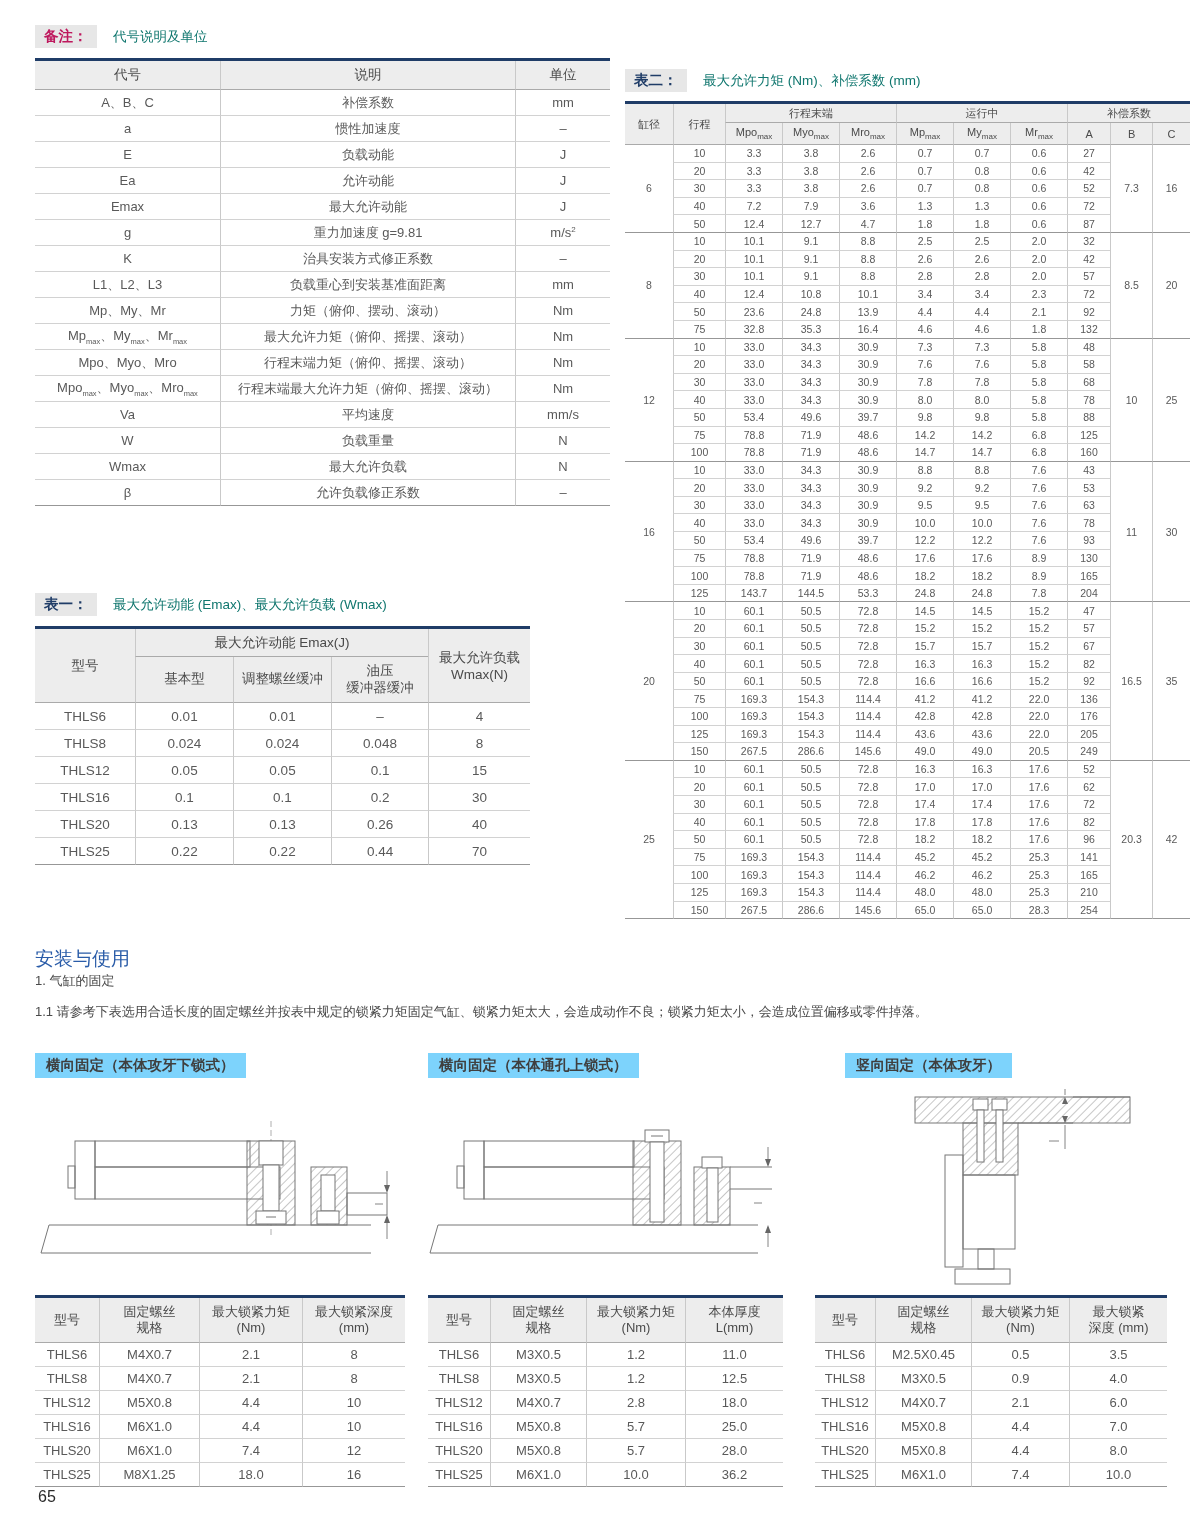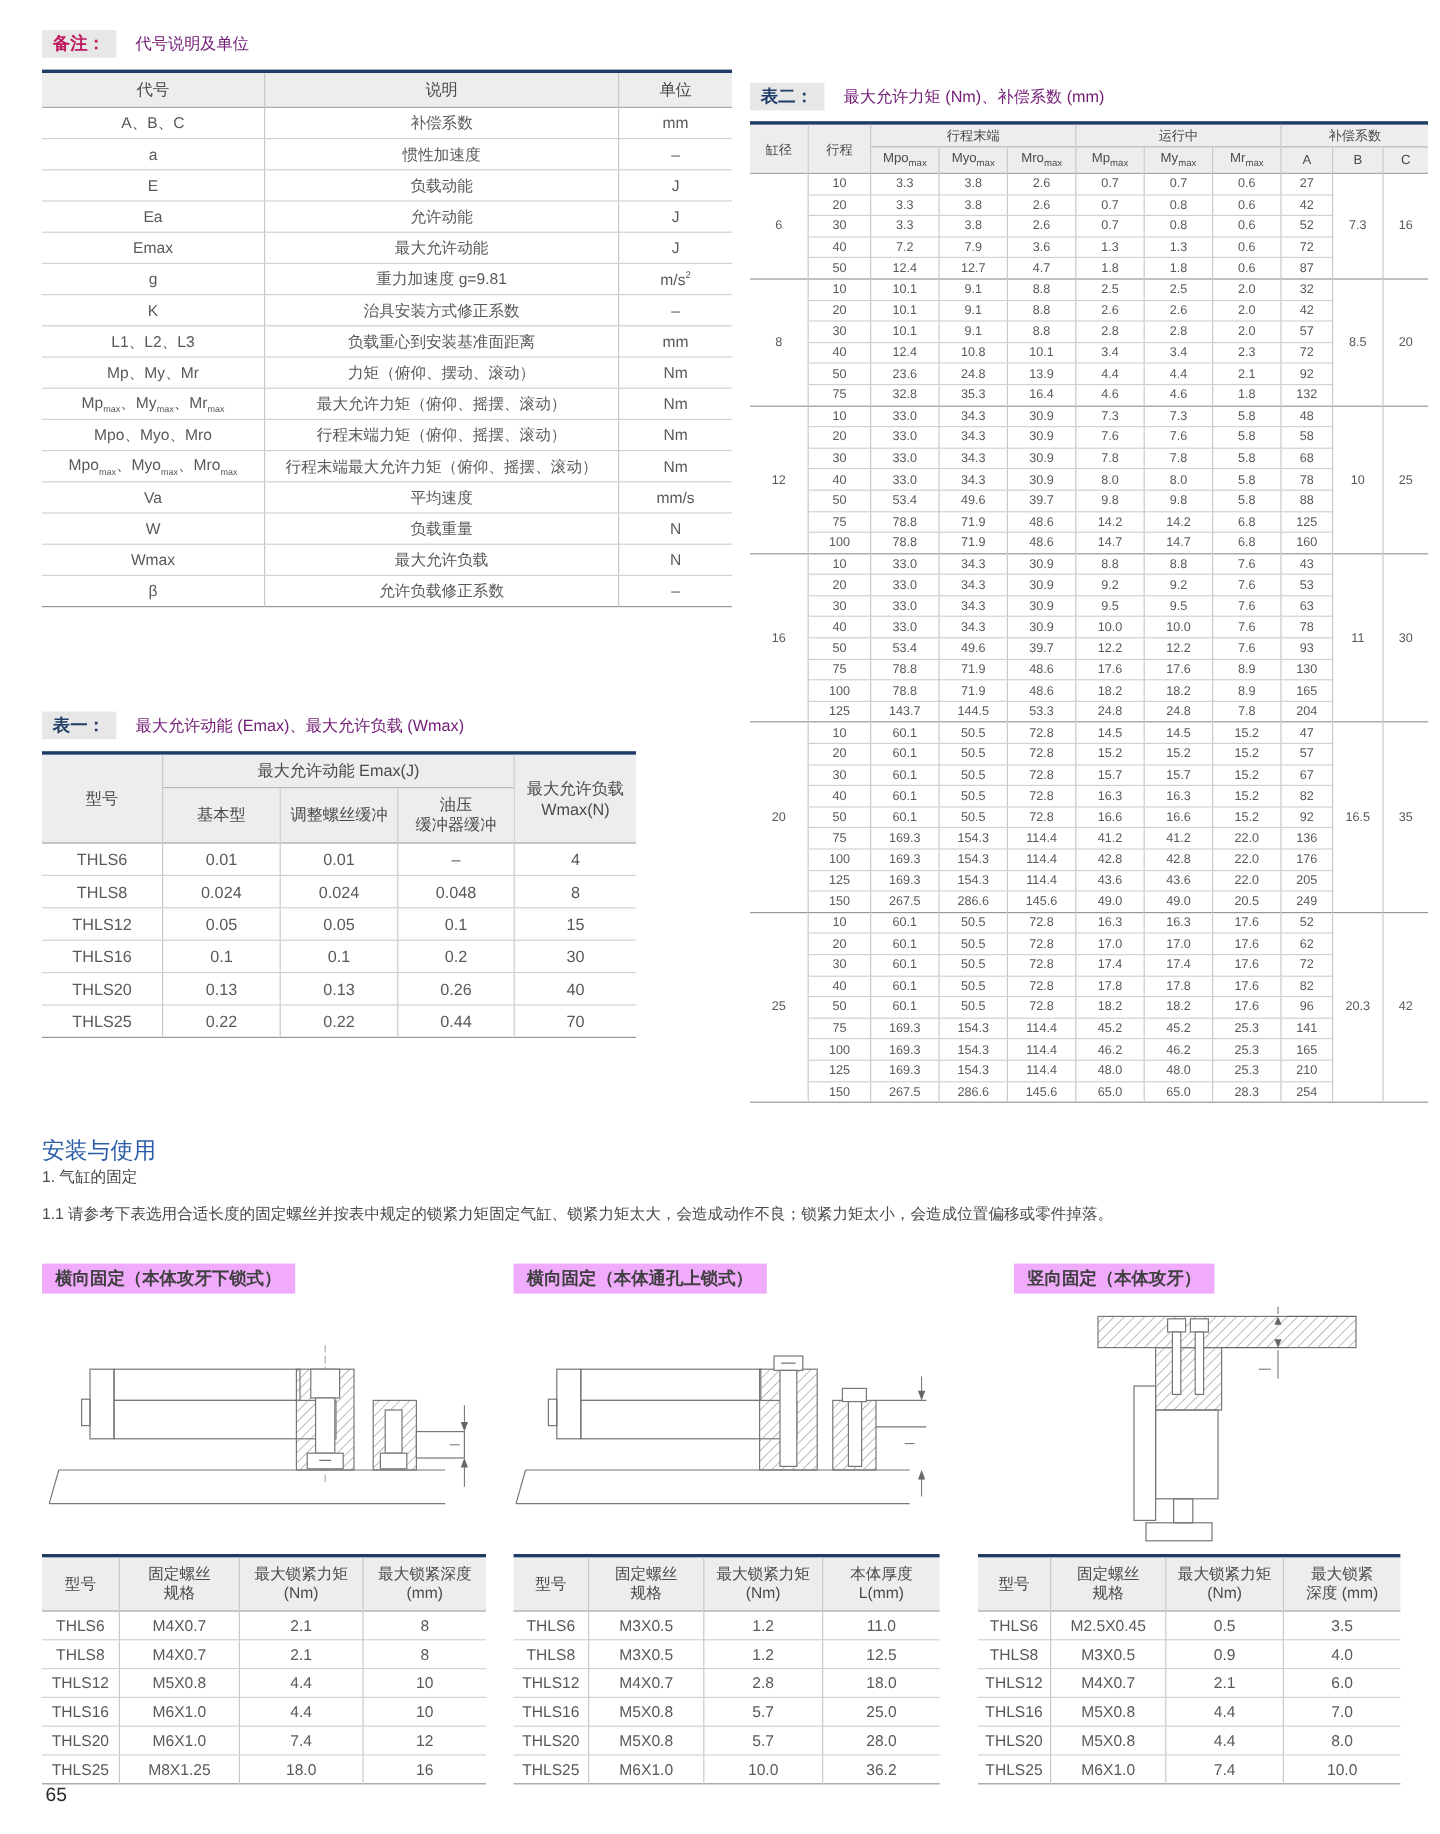--- a/index.html
+++ b/index.html
@@ -1,20 +1,20 @@
 <!DOCTYPE html>
 <html><head>
 <meta charset="utf-8">
 <style>
   html,body{margin:0;padding:0;background:#fff;}
   .page{position:relative;width:1200px;height:1528px;background:#fff;overflow:hidden;
         font-family:"Liberation Sans","DejaVu Sans",sans-serif;color:#4a4a4a;}
   .chip{display:inline-block;background:#e7e7e7;padding:2px 9px;font-weight:bold;font-size:14.5px;color:#1f3c67;vertical-align:middle;}
   .chip.dark{color:#be185d;}
-  .sec-title{font-size:13.5px;color:#701a75;margin-left:12px;vertical-align:middle;}
+  .sec-title{font-size:13.5px;color:#0f766e;margin-left:12px;vertical-align:middle;}
   
   .t{border-collapse:separate;border-spacing:0;border-top:3px solid #1f3c67;table-layout:fixed;width:100%;}
   .t th{background:#ededed;font-weight:normal;color:#4a4a4a;border-bottom:1px solid #aaa;
         white-space:pre-line;vertical-align:middle;text-align:center;padding:1px 2px;}
   .t td{color:#595959;text-align:center;border-bottom:1px solid #d2d2d2;vertical-align:middle;padding:0 2px;}
   .t th,.t td{border-left:1px solid #c9c9c9;}
   .t .c0{border-left:none;}
   .t tr:last-child td,.t td.bb,.t tr.glast td{border-bottom-color:#979797;}
   sub{font-size:8px;}
   sup{font-size:8px;}
@@ -39,21 +39,21 @@
   
   .install-text{position:absolute;left:35px;top:946px;width:1150px;}
   .install-text h2{margin:0;font-size:19px;color:#2a5ca8;font-weight:normal;}
   .install-text p{margin:0;font-size:13px;color:#4a4a4a;}
   .install-text .l1{}
   .install-text .l2{margin-top:13px;}
   .mount{position:absolute;top:1053px;height:440px;}
   .m1{left:35px;width:370px;}
   .m2{left:428px;width:355px;}
   .m3{left:815px;width:375px;}
-  .caption{display:inline-block;background:#f0abfc;color:#3f3f3f;font-weight:bold;font-size:14.5px;padding:3px 11px;}
+  .caption{display:inline-block;background:#7dd3fc;color:#3f3f3f;font-weight:bold;font-size:14.5px;padding:3px 11px;}
   .m3 .caption{margin-left:30px;}
   .mount svg{position:absolute;left:0;top:30px;}
   .mount .t{position:absolute;top:242px;left:0;}
   .m3 .t{width:352px;}
   .mount th{height:42px;font-size:13px;line-height:1.25;}
   .mount td{height:23px;font-size:13px;}
   .pageno{position:absolute;left:38px;top:1488px;font-size:16px;color:#2b2b2b;}
   .dwg{stroke:#777;fill:none;stroke-width:1;}
   .dwg-dash{stroke:#999;fill:none;stroke-width:0.8;stroke-dasharray:6 3;}
   .dwg-white{stroke:#777;fill:#fff;stroke-width:1;}

